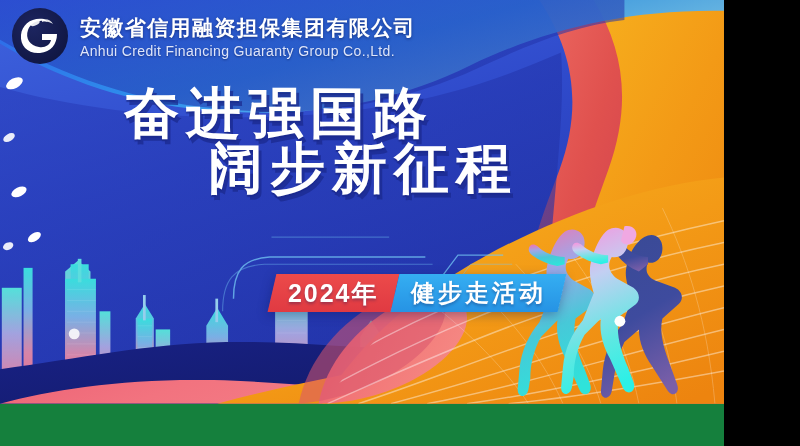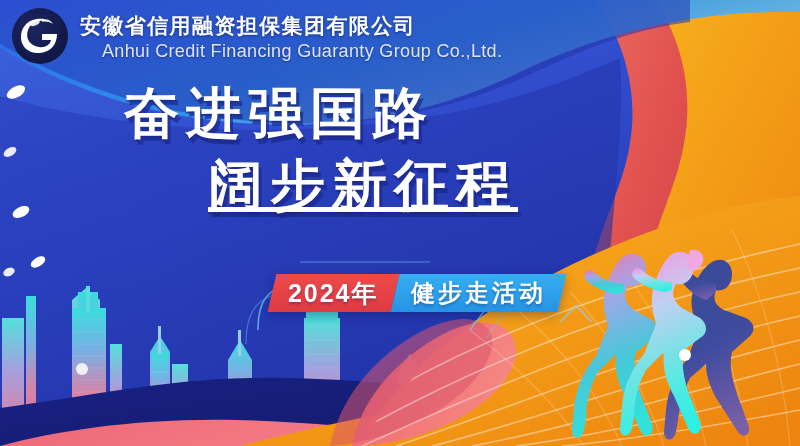--- a/index.html
+++ b/index.html
@@ -1,52 +1,51 @@
 <!DOCTYPE html>
 <html><head>
 <meta charset="utf-8">
 <style>
   html,body{margin:0;padding:0;background:#000;}
   #banner{
-    position:relative;width:800px;height:446px;overflow:hidden;
+    position:relative;width:724px;height:446px;overflow:hidden;
     font-family:"Liberation Sans","DejaVu Sans",sans-serif;
-    background:#a16207;
+    background:#15803d;
   }
   .layer{position:absolute;inset:0;}
   svg.layer{display:block;}
 
   
   #brand{
     position:absolute;left:12px;top:8px;display:flex;align-items:center;gap:12px;z-index:40;
   }
   #logo-mark{
     width:56px;height:56px;border-radius:50%;
     background:radial-gradient(circle at 38% 34%,#1d2560 0%,#131a4a 60%,#0d1338 100%);
     position:relative;flex:0 0 auto;
   }
   #brand-text{line-height:1;padding-top:2px;}
   #brand-cn{
     color:#ffffff;font-size:21px;font-weight:bold;letter-spacing:1.4px;
     text-shadow:0 1px 3px rgba(8,18,70,.55);white-space:nowrap;
   }
   #brand-en{
-    color:#dfe6fb;font-size:18px;letter-spacing:.35px;margin-top:6px;white-space:nowrap;
+    color:#dfe6fb;font-size:14px;letter-spacing:.35px;margin-top:6px;white-space:nowrap;
     text-shadow:0 1px 2px rgba(8,18,70,.5);
-    margin-left:22px;
   }
 
   
   #title-block{position:absolute;left:0;top:86px;width:690px;z-index:38;}
   .title-line{
     color:#ffffff;font-weight:bold;white-space:nowrap;
     font-size:55px;letter-spacing:7px;line-height:1.0;
     text-shadow:3px 5px 0 rgba(25,40,140,.70), 0 2px 1px rgba(15,25,100,.45);
   }
   #title-1{margin-left:124px;}
-  #title-2{margin-left:208px;margin-top:17px;text-decoration:underline;}
+  #title-2{margin-left:208px;margin-top:0;}
 
   
   #badge{
     position:absolute;left:272px;top:274px;z-index:39;
     display:flex;transform:skewX(-13deg);
     box-shadow:0 3px 10px rgba(10,20,80,.35);
   }
   .badge-seg{
     display:flex;align-items:center;justify-content:center;
     height:38px;padding:0 16px;

